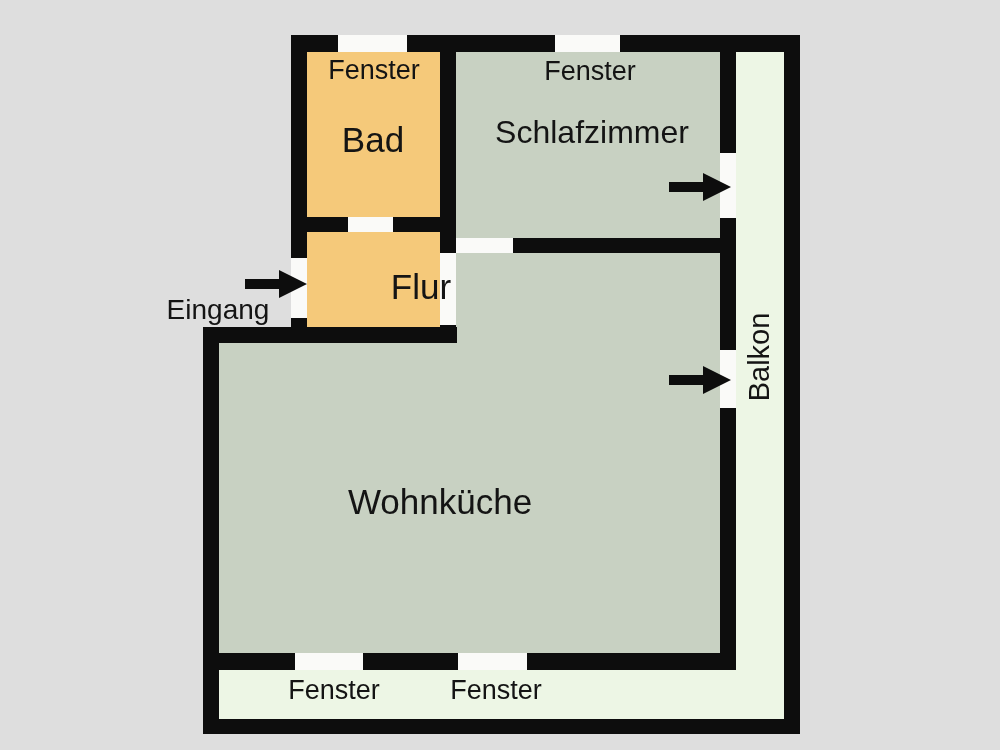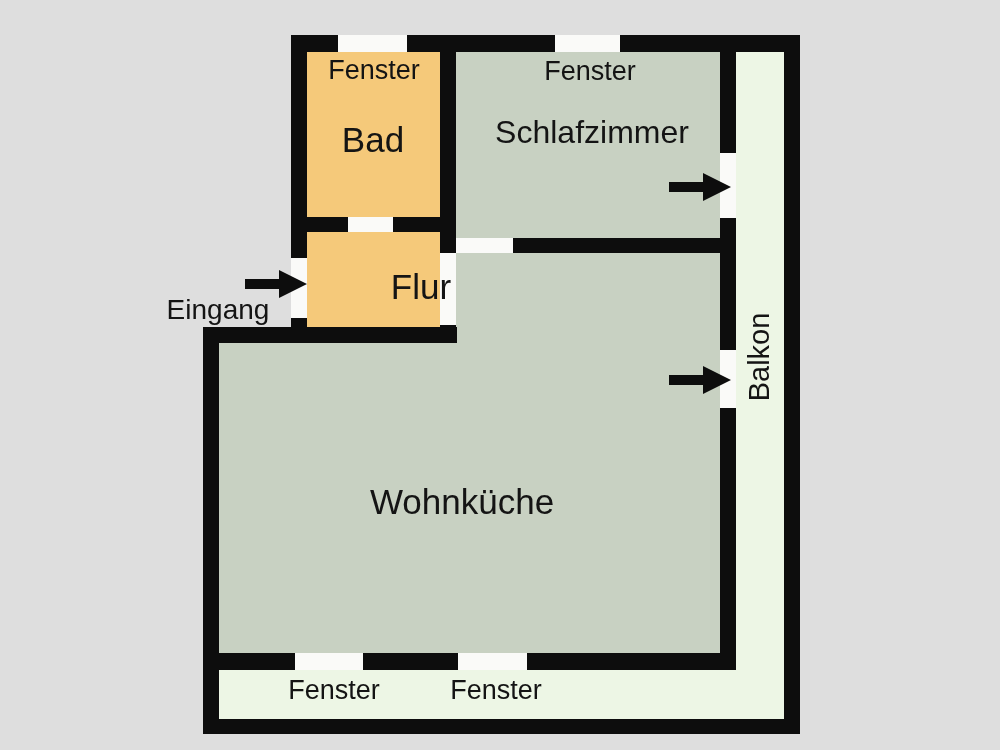--- a/index.html
+++ b/index.html
@@ -66,21 +66,21 @@
   <div class="gap" style="left:720px;top:350px;width:16px;height:58px;"></div>
   <div class="gap" style="left:295px;top:653px;width:68px;height:17px;"></div>
   <div class="gap" style="left:458px;top:653px;width:69px;height:17px;"></div>
 
   <div class="lbl" style="left:374px;top:70px;font-size:27px;">Fenster</div>
   <div class="lbl" style="left:590px;top:71px;font-size:27px;">Fenster</div>
   <div class="lbl" style="left:373px;top:139px;font-size:35px;">Bad</div>
   <div class="lbl" style="left:592px;top:132px;font-size:32px;">Schlafzimmer</div>
   <div class="lbl" style="left:381px;top:286px;font-size:35px;margin-left:40px;">Flur</div>
   <div class="lbl" style="left:218px;top:310px;font-size:28px;">Eingang</div>
-  <div class="lbl" style="left:462px;top:501px;font-size:35px;">Wohnküche</div>
+  <div class="lbl" style="left:440px;top:501px;font-size:35px;">Wohnküche</div>
   <div class="lbl vertical" style="left:759px;top:357px;font-size:29px;">Balkon</div>
   <div class="lbl" style="left:334px;top:690px;font-size:27px;">Fenster</div>
   <div class="lbl" style="left:496px;top:690px;font-size:27px;">Fenster</div>
 
   <div class="arrow" style="left:245px;top:269px;">
     <svg viewBox="0 0 62 30" xmlns="http://www.w3.org/2000/svg">
         <path d="M0 10 H34 V1 L62 15 L34 29 V20 H0 Z"></path>
       </svg>
   </div>
   <div class="arrow" style="left:669px;top:172px;">

